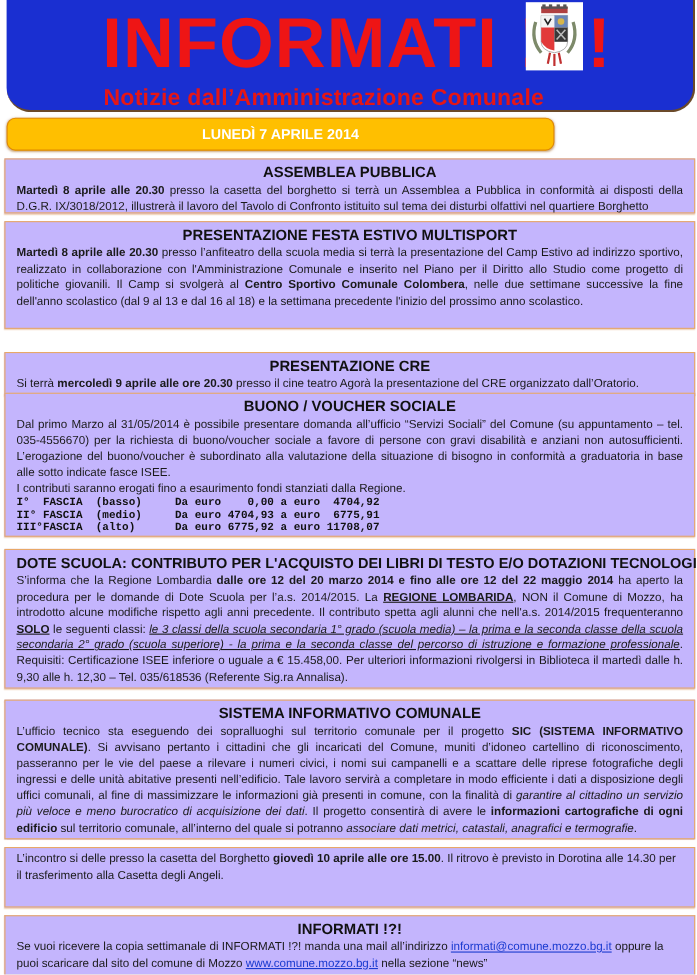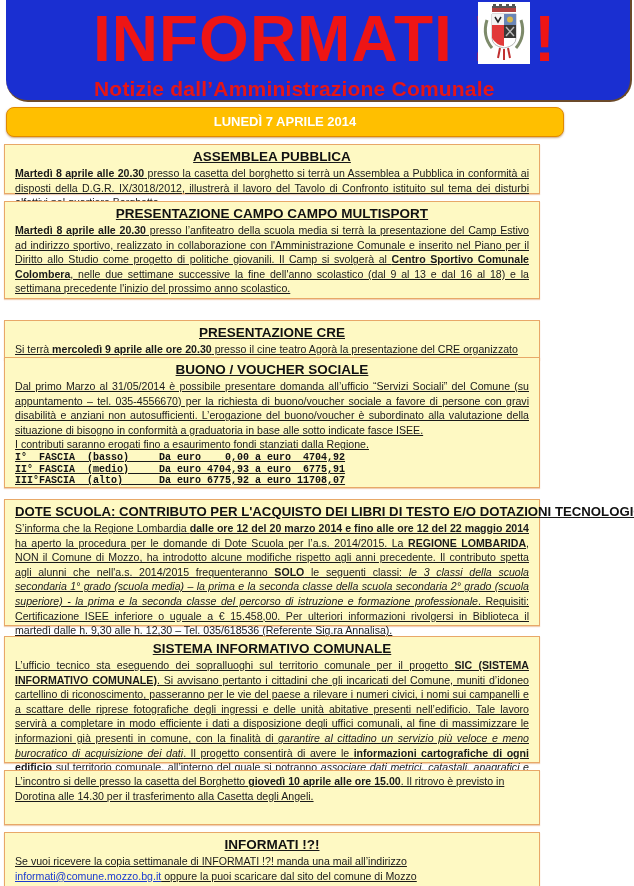--- a/index.html
+++ b/index.html
@@ -22,34 +22,33 @@
     position: absolute; left: 88px; top: 78px;
     font-family: "Liberation Sans", sans-serif; font-weight: bold;
     font-size: 21px; line-height: 22px; color: #e51616; letter-spacing: 0.2px;
   }
   .crest {
     position: absolute; left: 472px; top: 2px; width: 52px; height: 62px;
     background: #ffffff;
   }
 
   .date-bar {
-    position: absolute; left: 6px; top: 107px; width: 558px; height: 30px;
+    position: absolute; left: 6px; top: 107px; width: 498px; height: 30px;
     background: #ffbf00; border: 1px solid #e08a00; border-radius: 8px;
     box-shadow: 0 1px 2px rgba(150,80,0,0.5);
     text-align: center; color: #ffffff; font-weight: bold;
     font-family: "Liberation Sans", sans-serif;
     font-size: 13px; line-height: 28px;
   }
 
   .box {
-    position: absolute; left: 4px; width: 536px;
-    border: 1.5px solid #e8a868; background: #fef9c3;
+    position: absolute; left: 4px; width: 628px;
+    border: 1.5px solid #e8a868; background: #c4b5fd;
     padding: 3px 10px 4px 10px;
     box-shadow: 0 1px 1px rgba(220,150,90,0.45);
-    text-decoration: underline;
   }
   .box h2 {
     text-align: center; font-weight: bold; font-size: 13.5px; line-height: 17px;
     color: #111; font-family: "Liberation Sans", sans-serif; margin-bottom: 1px;
   }
   .box p {
     font-size: 10.6px; line-height: 14.6px; text-align: justify; color: #1a1a1a;
     font-family: "Liberation Sans", sans-serif;
   }
   .box p.left { text-align: left; }
@@ -97,21 +96,21 @@
 </div>
 
 <div class="date-bar">LUNEDÌ 7 APRILE 2014</div>
 
 <div class="box" style="top:144px; height:50px;">
   <h2>ASSEMBLEA PUBBLICA</h2>
   <p><span class="b">Martedì 8 aprile alle 20.30</span><span> presso la casetta del borghetto si terrà un Assemblea a Pubblica in conformità ai disposti della D.G.R. IX/3018/2012, illustrerà il lavoro del Tavolo di Confronto istituito sul tema dei disturbi olfattivi nel quartiere Borghetto</span></p>
 </div>
 
 <div class="box" style="top:201px; height:98px;">
-  <h2>PRESENTAZIONE CAMPO CAMPO MULTISPORT</h2>
+  <h2>PRESENTAZIONE FESTA ESTIVO MULTISPORT</h2>
   <p><span class="b">Martedì 8 aprile alle 20.30</span><span> presso l’anfiteatro della scuola media si terrà la presentazione del Camp Estivo ad indirizzo sportivo, realizzato in collaborazione con l'Amministrazione Comunale e inserito nel Piano per il Diritto allo Studio come progetto di politiche giovanili. Il Camp si svolgerà al </span><span class="b">Centro Sportivo Comunale Colombera</span><span>, nelle due settimane successive la fine dell'anno scolastico (dal 9 al 13 e dal 16 al 18) e la settimana precedente l'inizio del prossimo anno scolastico.</span></p>
 </div>
 
 <div class="box" style="top:320px; height:40px;">
   <h2>PRESENTAZIONE CRE</h2>
   <p class="left"><span>Si terrà </span><span class="b">mercoledì 9 aprile alle ore 20.30</span><span> presso il cine teatro Agorà la presentazione del CRE organizzato dall’Oratorio.</span></p>
 </div>
 
 <div class="box" style="top:357px; height:131px;">
   <h2>BUONO / VOUCHER SOCIALE</h2>

